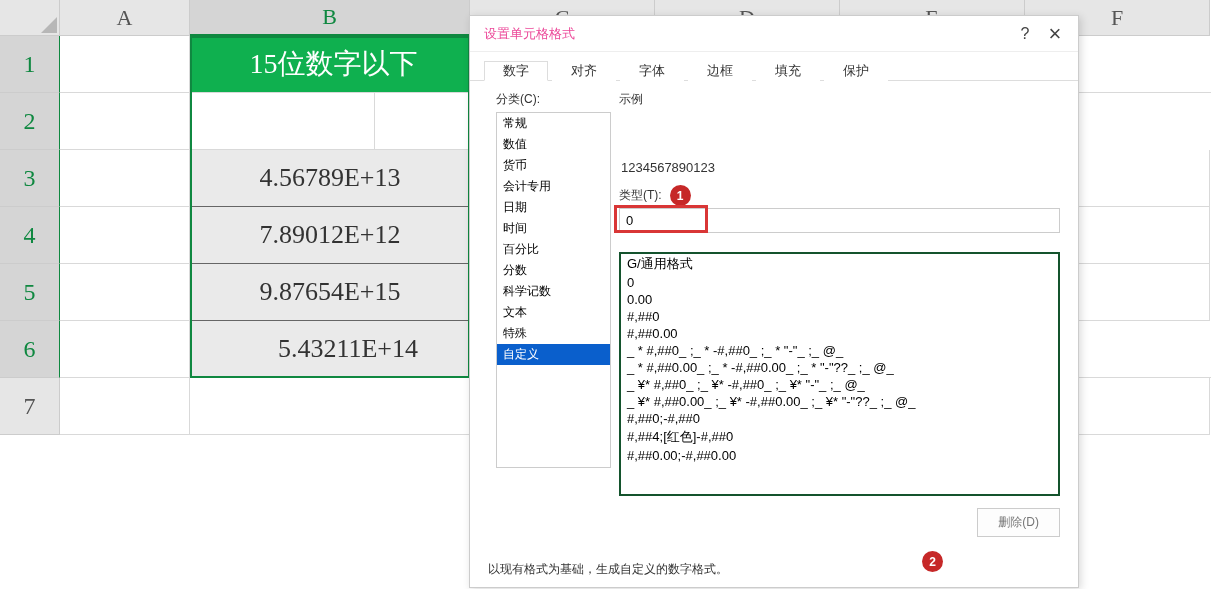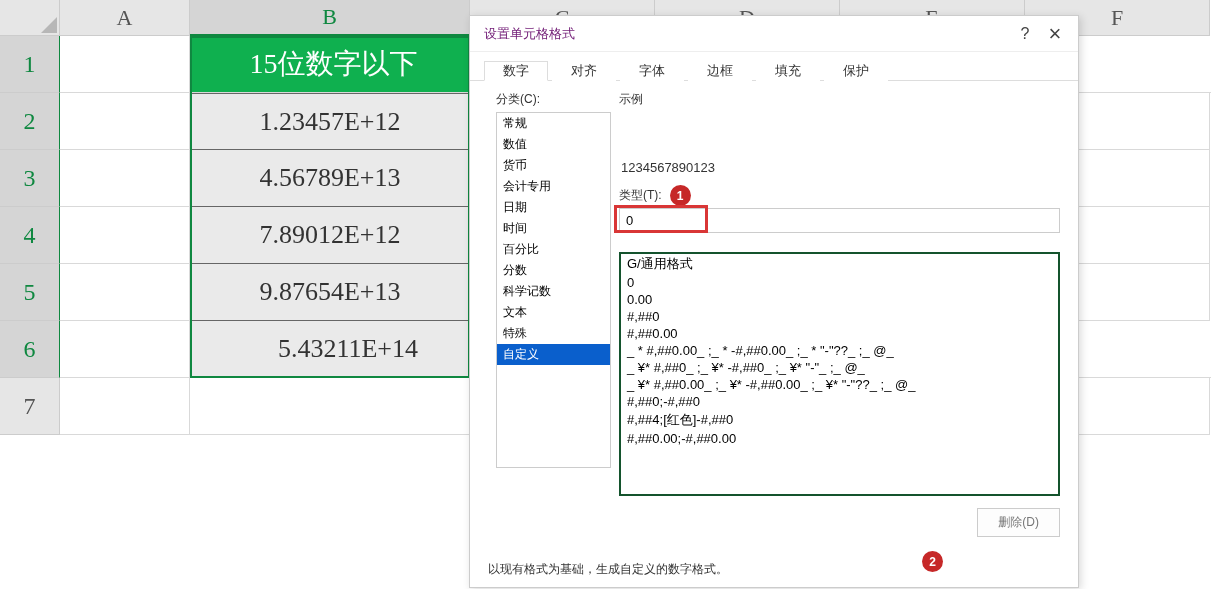--- a/index.html
+++ b/index.html
@@ -131,21 +131,21 @@
     .dialog-titlebar {
       height: 36px;
       background: #fff;
       border-bottom: 1px solid #eee;
       display: flex;
       align-items: center;
       padding: 0 8px 0 14px;
     }
     .dialog-title {
       font-size: 13px;
-      color: #701a75;
+      color: #ec4899;
       flex: 1;
     }
     .dialog-help, .dialog-close {
       width: 30px; height: 28px;
       display: flex;
       align-items: center;
       justify-content: center;
       font-size: 16px;
       color: #444;
       cursor: pointer;
@@ -307,21 +307,20 @@
       <div class="cell-row">
         <div class="cell" style="width: 130px;"></div>
         <div class="cell header-green" style="width: 288px;">15位数字以下</div>
         <div class="cell" style="width: 185px;"></div>
         <div class="cell" style="width: 185px;"></div>
         <div class="cell" style="width: 185px;"></div>
         <div class="cell" style="width: 185px;"></div>
       </div>
       <div class="cell-row">
         <div class="cell" style="width: 130px;"></div>
-        <div class="cell data" style="width: 280px; border-top: 1.5px solid rgb(102, 102, 102); border-left: 1.5px solid rgb(102, 102, 102);">1.23457E+12</div>
         <div class="cell" style="width: 185px;"></div>
         <div class="cell" style="width: 185px;"></div>
         <div class="cell" style="width: 185px;"></div>
         <div class="cell" style="width: 185px;"></div>
       </div>
       <div class="cell-row">
         <div class="cell" style="width: 130px;"></div>
         <div class="cell data" style="width: 280px; border-left: 1.5px solid rgb(102, 102, 102);">4.56789E+13</div>
         <div class="cell" style="width: 185px;"></div>
         <div class="cell" style="width: 185px;"></div>
@@ -331,21 +330,21 @@
       <div class="cell-row">
         <div class="cell" style="width: 130px;"></div>
         <div class="cell data" style="width: 280px; border-left: 1.5px solid rgb(102, 102, 102);">7.89012E+12</div>
         <div class="cell" style="width: 185px;"></div>
         <div class="cell" style="width: 185px;"></div>
         <div class="cell" style="width: 185px;"></div>
         <div class="cell" style="width: 185px;"></div>
       </div>
       <div class="cell-row">
         <div class="cell" style="width: 130px;"></div>
-        <div class="cell data" style="width: 280px; border-left: 1.5px solid rgb(102, 102, 102);">9.87654E+13</div>
+        <div class="cell data" style="width: 280px; border-left: 1.5px solid rgb(102, 102, 102);">9.87654E+15</div>
         <div class="cell" style="width: 185px;"></div>
         <div class="cell" style="width: 185px;"></div>
         <div class="cell" style="width: 185px;"></div>
         <div class="cell" style="width: 185px;"></div>
       </div>
       <div class="cell-row">
         <div class="cell" style="width: 130px;"></div>
         <div class="cell data" style="width: 316px; border-left: 1.5px solid rgb(102, 102, 102);">5.43211E+14</div>
         <div class="cell" style="width: 185px;"></div>
         <div class="cell" style="width: 185px;"></div>
@@ -406,20 +405,21 @@
       <div class="type-input-outline">
         <input class="type-input" value="0" style="">
         <div class="red-highlight"></div>
       </div>
       <div class="format-list" id="format-list">
           <div class="format-item">G/通用格式</div>
           <div class="format-item">0</div>
           <div class="format-item">0.00</div>
           <div class="format-item">#,##0</div>
           <div class="format-item">#,##0.00</div>
+          <div class="format-item">_ * #,##0_ ;_ * -#,##0_ ;_ * "-"_ ;_ @_ </div>
           <div class="format-item">_ * #,##0.00_ ;_ * -#,##0.00_ ;_ * "-"??_ ;_ @_ </div>
           <div class="format-item">_ ¥* #,##0_ ;_ ¥* -#,##0_ ;_ ¥* "-"_ ;_ @_ </div>
           <div class="format-item">_ ¥* #,##0.00_ ;_ ¥* -#,##0.00_ ;_ ¥* "-"??_ ;_ @_ </div>
           <div class="format-item">#,##0;-#,##0</div>
           <div class="format-item">#,##4;[红色]-#,##0</div>
           <div class="format-item">#,##0.00;-#,##0.00</div>
         </div>
       <button class="delete-btn">删除(D)</button>
     </div>
   </div>

